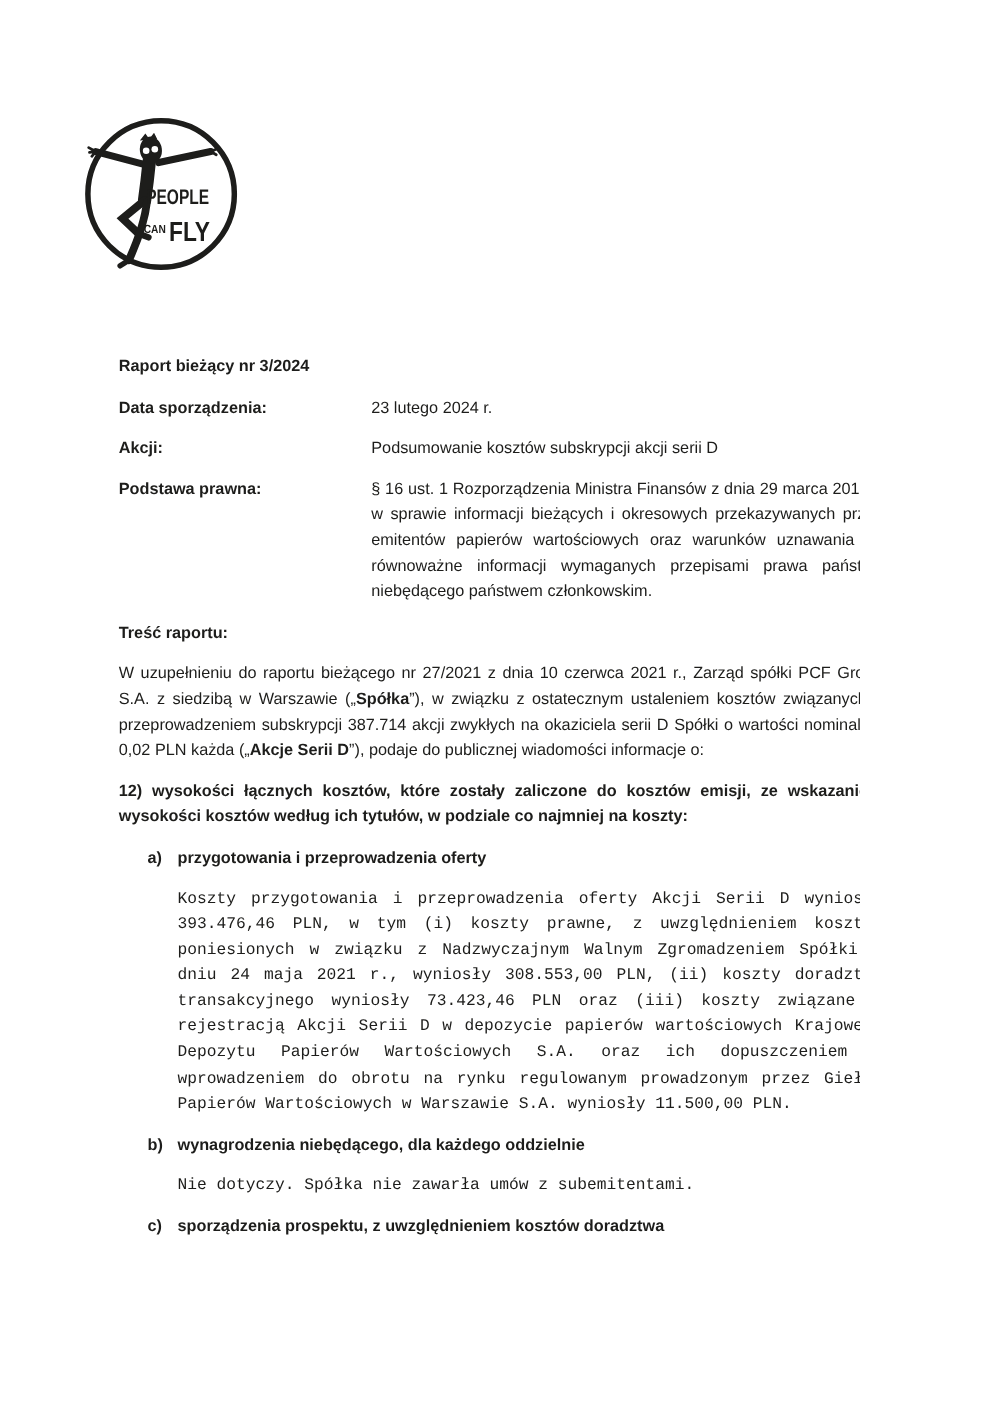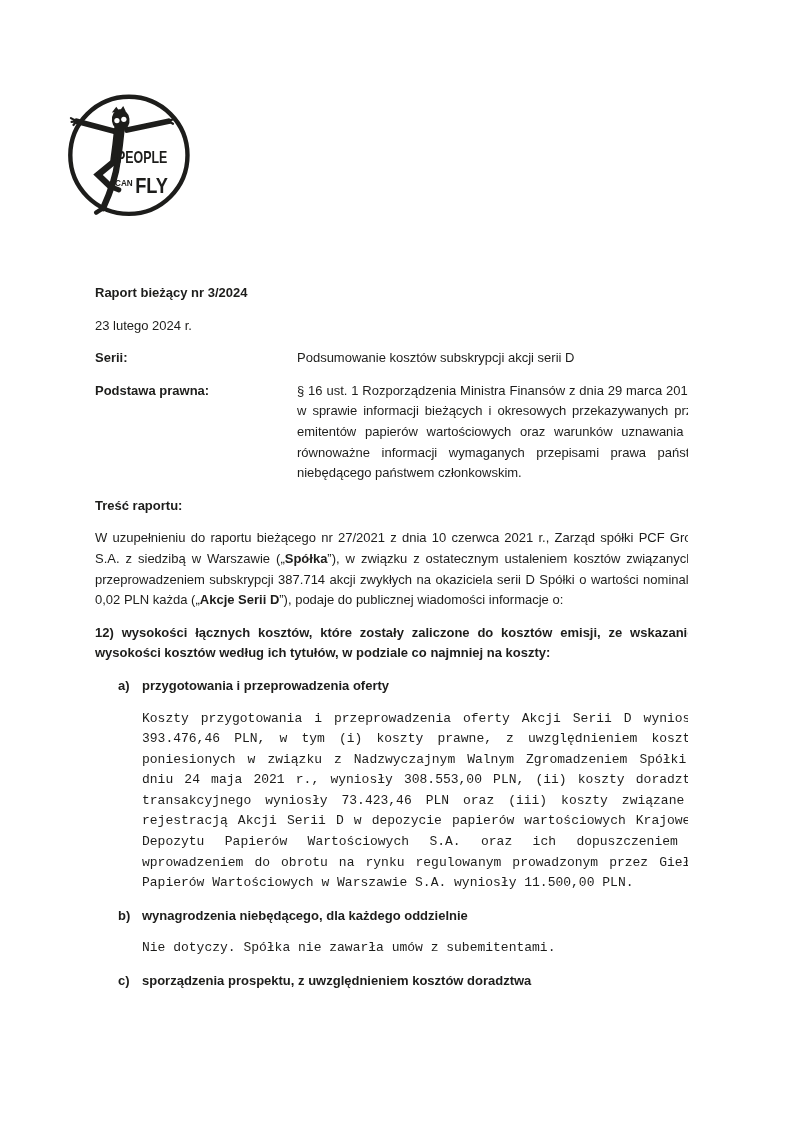--- a/index.html
+++ b/index.html
@@ -80,25 +80,26 @@
       <text x="81" y="151" font-size="15" textLength="28" lengthAdjust="spacingAndGlyphs">CAN</text>
       <text x="113" y="162" font-size="35" textLength="52" lengthAdjust="spacingAndGlyphs">FLY</text>
     </g>
   </svg>
 
   <div class="content">
 
     <div class="doc-title">Raport bieżący nr 3/2024</div>
 
     <div class="meta-row">
+      <div class="meta-label">Data sporządzenia:</div>
       <div class="meta-value">23 lutego 2024 r.</div>
     </div>
 
     <div class="meta-row">
-      <div class="meta-label">Serii:</div>
+      <div class="meta-label">Akcji:</div>
       <div class="meta-value">Podsumowanie kosztów subskrypcji akcji serii D</div>
     </div>
 
     <div class="meta-row">
       <div class="meta-label">Podstawa prawna:</div>
       <div class="meta-value justify">§ 16 ust. 1 Rozporządzenia Ministra Finansów z dnia 29 marca 2018 r. w sprawie informacji bieżących i okresowych przekazywanych przez emitentów papierów wartościowych oraz warunków uznawania za równoważne informacji wymaganych przepisami prawa państwa niebędącego państwem członkowskim.</div>
     </div>
 
     <div class="section-label">Treść raportu:</div>
 

